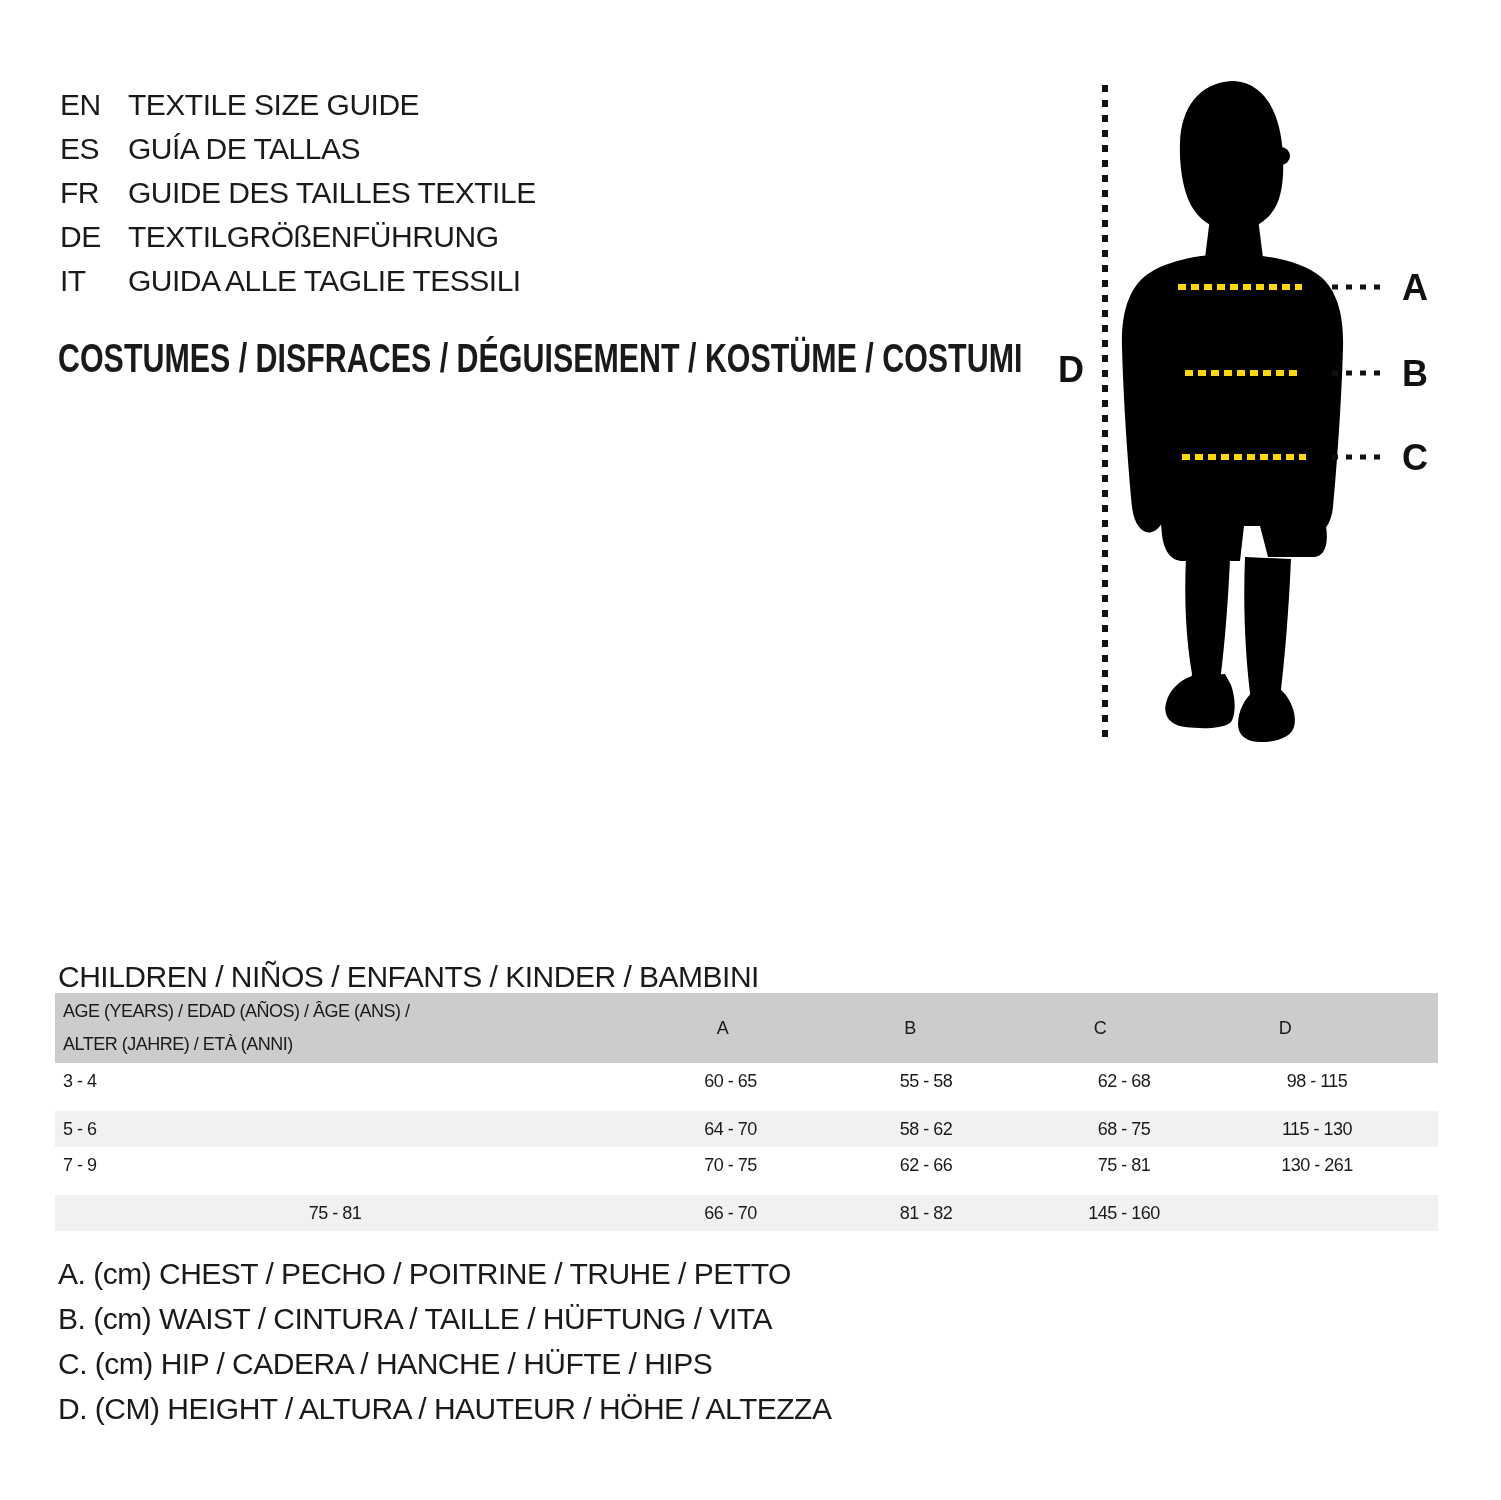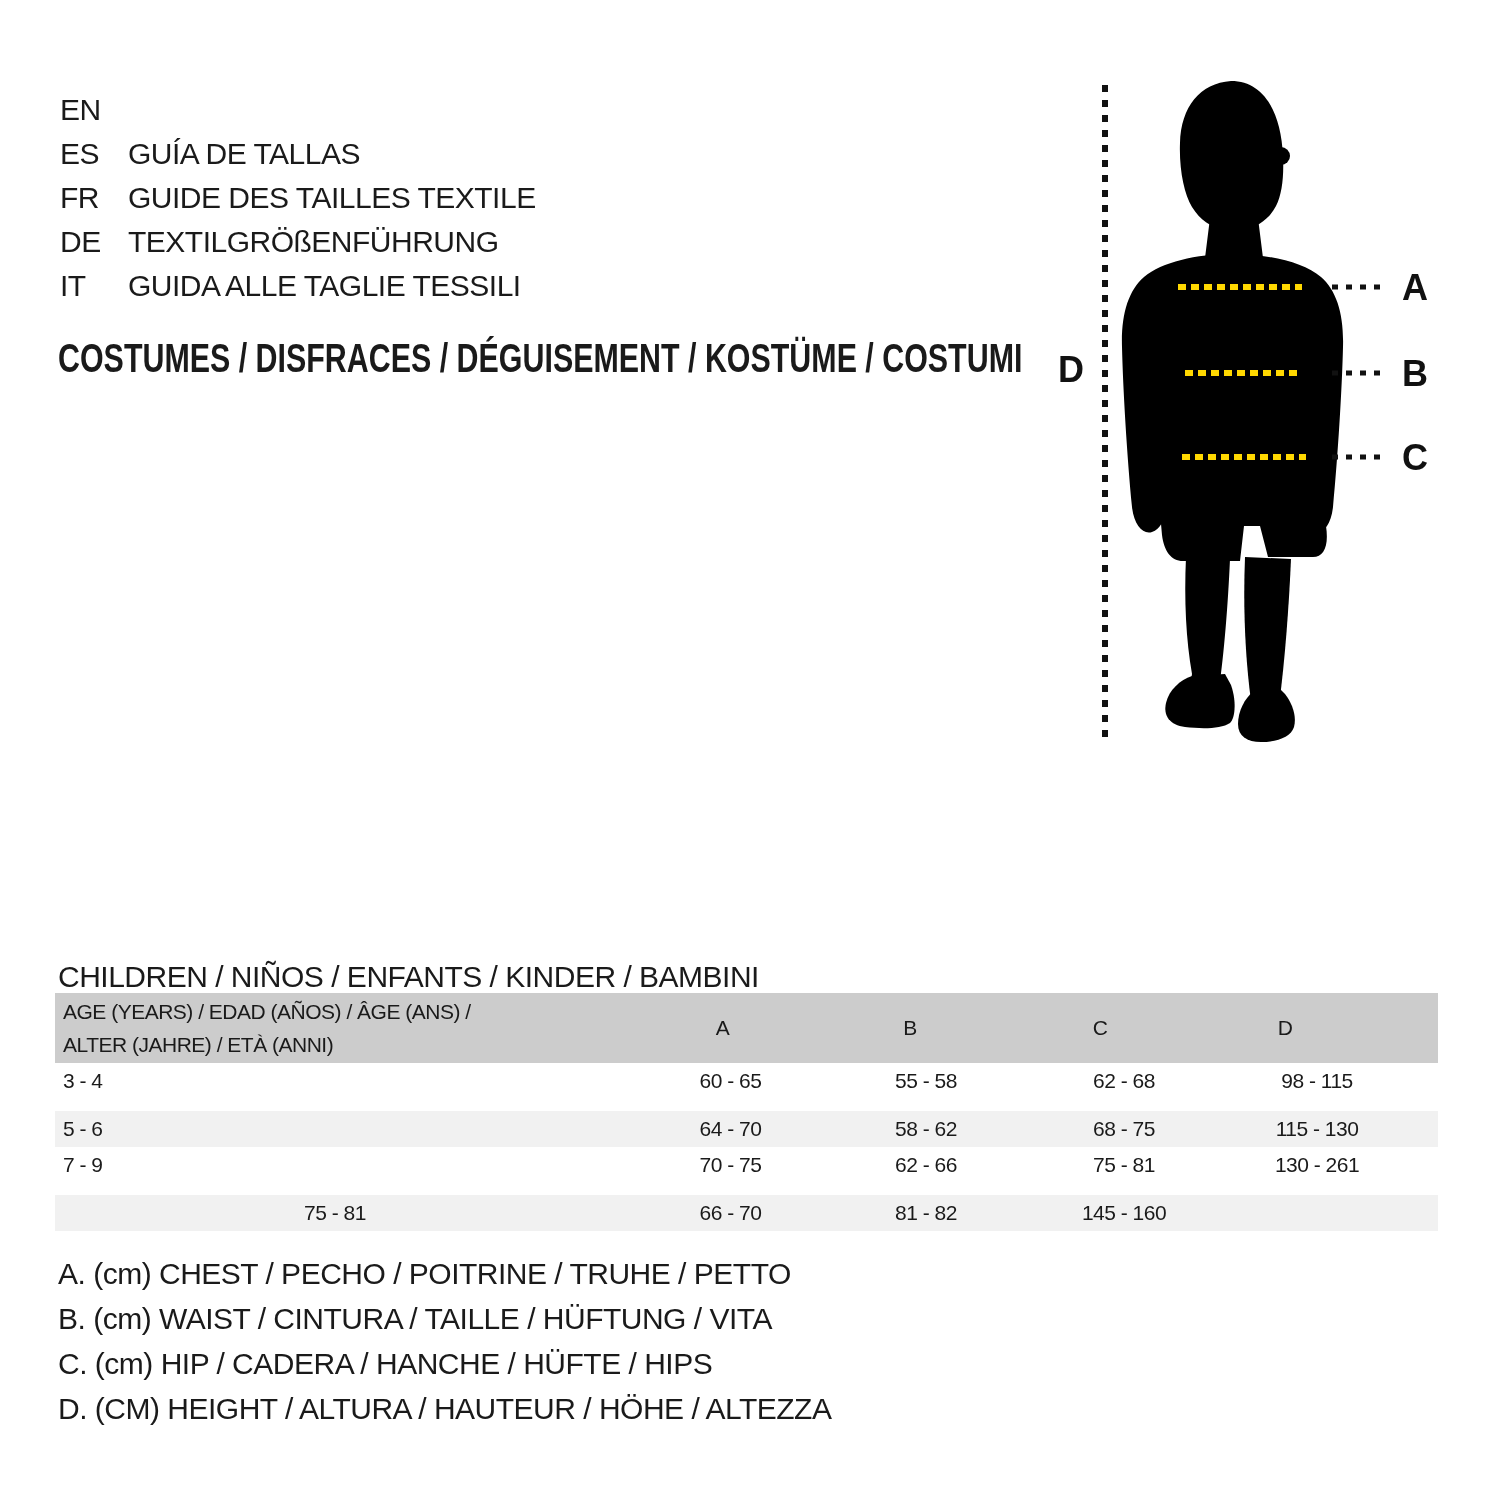--- a/index.html
+++ b/index.html
@@ -19,21 +19,21 @@
 
   
   .lang-list {
     position: absolute;
     left: 60px;
     top: 83px;
   }
   .lang-row {
     display: flex;
     height: 44px;
-    align-items: flex-end;
+    align-items: center;
     font-size: 30px;
   }
   .lang-code {
     width: 68px;
     flex: 0 0 68px;
   }
 
   
   .headline {
     position: absolute;
@@ -70,21 +70,21 @@
     top: 960px;
     font-size: 30px;
   }
 
   
   .size-table {
     position: absolute;
     left: 55px;
     top: 993px;
     width: 1383px;
-    font-size: 21px;
+    font-size: 18px;
   }
   .t-row {
     display: grid;
     grid-template-columns: 560px 215px 160px 220px 150px;
     align-items: center;
   }
   .t-header {
     background: #cccccc;
     height: 70px;
   }
@@ -112,20 +112,21 @@
   }
 </style>
 </head>
 <body>
 
 <div class="page">
 
   <div class="lang-list">
     <div class="lang-row">
       <span class="lang-code">EN</span>
+      <span class="lang-label">TEXTILE SIZE GUIDE</span>
     </div>
     <div class="lang-row">
       <span class="lang-code">ES</span>
       <span class="lang-label">GUÍA DE TALLAS</span>
     </div>
     <div class="lang-row">
       <span class="lang-code">FR</span>
       <span class="lang-label">GUIDE DES TAILLES TEXTILE</span>
     </div>
     <div class="lang-row">

